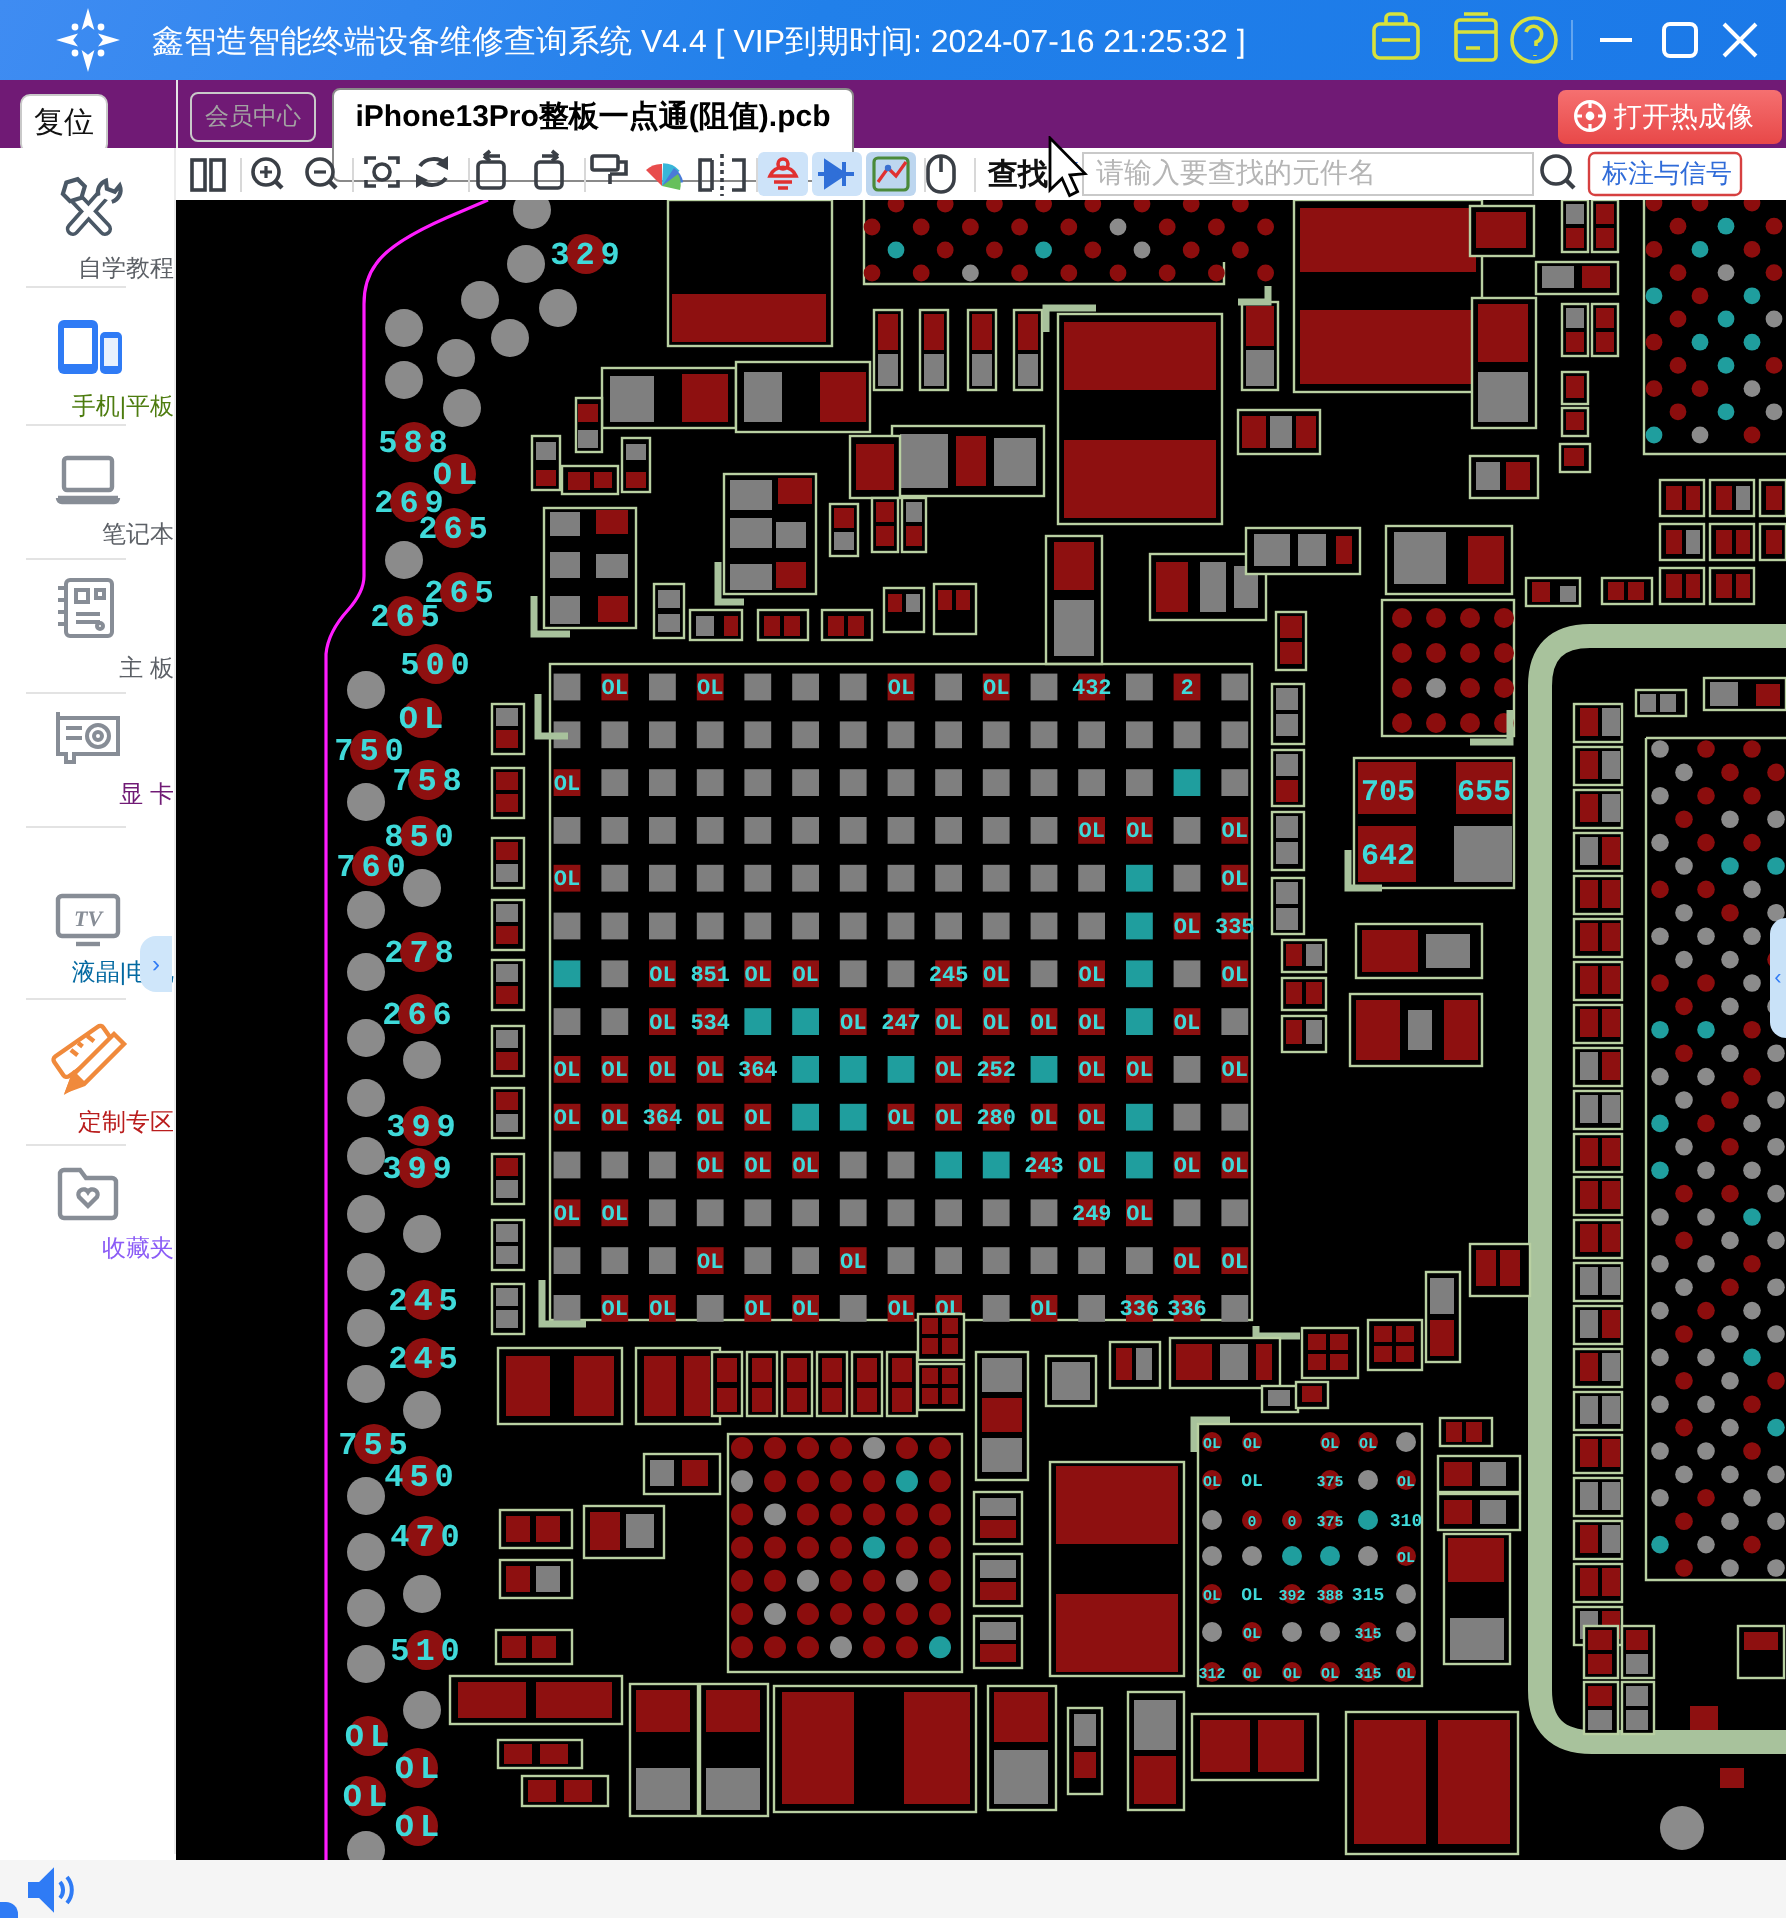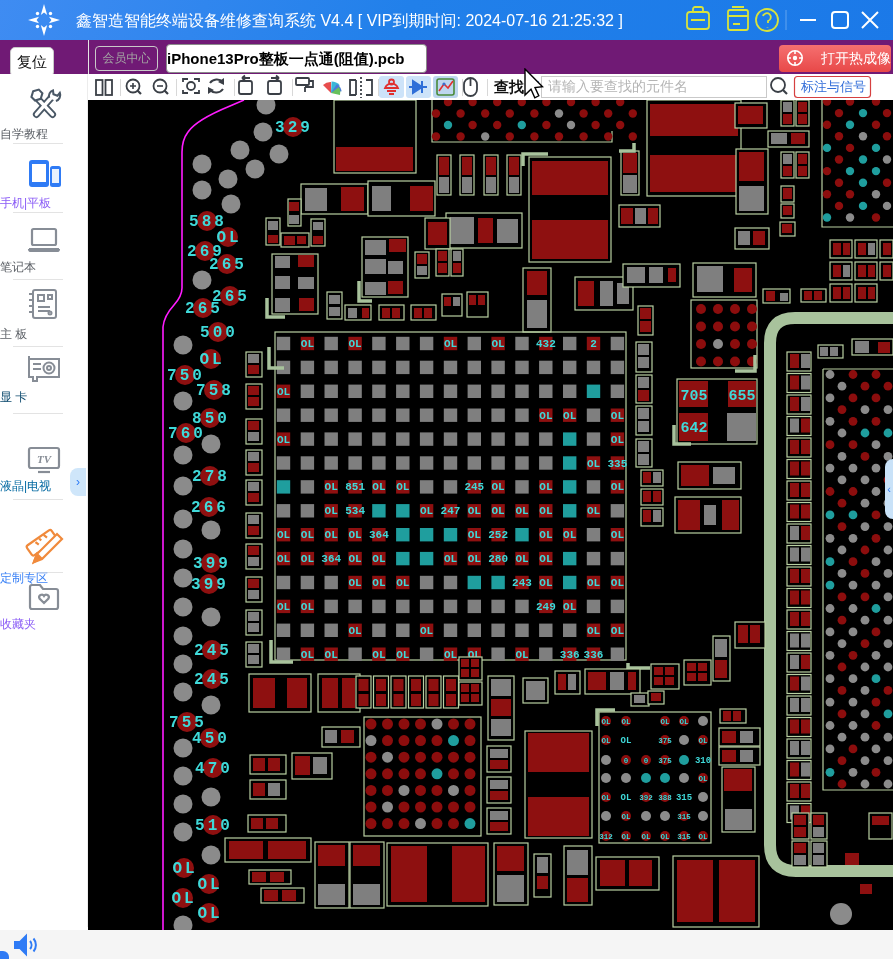--- a/index.html
+++ b/index.html
@@ -1,26 +1,26 @@
 <!DOCTYPE html>
 <html><head><meta charset="utf-8"><title>鑫智造智能终端设备维修查询系统</title>
 <style>
 *{margin:0;padding:0;box-sizing:border-box}
 html,body{width:893px;height:959px;overflow:hidden;background:#fff;font-family:"Liberation Sans",sans-serif}
 #titlebar{position:absolute;left:0;top:0;width:893px;height:56px;background:linear-gradient(115deg,#3f8cf2 0%,#2180ea 45%,#1b79e8 100%);color:#fff}
 #title-text{position:absolute;left:76px;top:11px;font-size:16px;color:#fff;white-space:nowrap}
 #row2{position:absolute;left:0;top:40px;width:893px;height:34px;background:#701a75}
 #btn-reset{position:absolute;left:10px;top:7px;width:44px;height:30px;border:1px solid #c9c9c9;border-radius:5px;font-size:15px;color:#111;text-align:center;line-height:28px;background:#fff}
 #btn-member{position:absolute;left:95px;top:6px;width:63px;height:25px;border:1px solid #c9c9c9;border-radius:4px;font-size:12px;color:#a3a3a3;text-align:center;line-height:23px}
-#tab1{position:absolute;left:166px;top:4px;width:261px;height:29px;border:1px solid #8a8a8a;border-radius:4px;font-size:15px;font-weight:bold;color:#000;text-align:left;line-height:27px;background:#fff}
-#btn-thermal{position:absolute;left:779px;top:5px;width:112px;height:27px;border-radius:4px;background:linear-gradient(180deg,#f57070 0%,#e84848 100%);color:#fff;font-size:14px;line-height:27px;text-align:right;padding-left:28px}
+#tab1{position:absolute;left:166px;top:4px;width:261px;height:47px;border:1px solid #8a8a8a;border-radius:4px;font-size:15px;font-weight:bold;color:#000;text-align:center;line-height:27px;background:#fff}
+#btn-thermal{position:absolute;left:779px;top:5px;width:112px;height:27px;border-radius:4px;background:linear-gradient(180deg,#f57070 0%,#e84848 100%);color:#fff;font-size:14px;line-height:27px;text-align:left;padding-left:28px}
 #sidebar{position:absolute;left:0;top:74px;width:88px;height:853px;background:#fff;border-right:1px solid #ececec}
 #vline{position:absolute;left:88px;top:40px;width:1px;height:34px;background:#e5e5e5}
 .sep{position:absolute;left:13px;width:50px;height:1px;background:#e3e3e3}
-.mitem{position:absolute;left:0;width:87px;text-align:left;font-size:12px;color:#5c6066}
+.mitem{position:absolute;left:0;width:87px;text-align:right;font-size:12px;color:#5c6066}
 .mitem svg{display:block;margin:0 auto 4px auto}
 #bottombar{position:absolute;left:0;top:930px;width:893px;height:29px;background:#f5f5f5}
 #pcb{position:absolute;left:88px;top:100px;width:805px;height:830px}
 #cursor{position:absolute;left:524px;top:68px;width:20px;height:32px;z-index:50}
 #sbtab{position:absolute;left:70px;top:468px;width:16px;height:28px;background:#cfe6fa;border-radius:8px 0 0 8px;z-index:5;color:#2f7bf5;font-size:12px;line-height:28px;text-align:center}
 #rtab{position:absolute;left:885px;top:459px;width:8px;height:60px;background:#c9e2f8;border-radius:8px 0 0 8px;z-index:5;color:#2f7bf5;font-size:11px;line-height:60px;text-align:center}
 #speaker{position:absolute;left:12px;top:933px}
 #bluecorner{position:absolute;left:0;top:951px;width:9px;height:8px;background:#2f7bf5;border-radius:0 6px 0 0}
 </style></head>
 <body>
@@ -163,21 +163,21 @@
           <line x1="11" y1="11" x2="27" y2="28" stroke="#4a5866" stroke-width="7.5"></line>
           <line x1="26" y1="10" x2="10" y2="28" stroke="#4a5866" stroke-width="7.5"></line>
           <line x1="11" y1="11" x2="27" y2="28" stroke="#fff" stroke-width="3.6"></line>
           <line x1="26" y1="10" x2="10" y2="28" stroke="#fff" stroke-width="3.6"></line>
         </g>
         <path d="M6.5,3.5 l6,-1.8 3.8,3.8 -1.8,6 -6,1.8 -3.8,-3.8 z" fill="#fff" stroke="#4a5866" stroke-width="2.2"></path>
         <path d="M23.5,10.5 a6.5,6.5 0 0 1 4,-8 l0.5,4.2 4.2,1.6 2.6,-3.2 a6.5,6.5 0 0 1 -4.2,8.6" fill="#fff" stroke="#4a5866" stroke-width="2.2"></path>
       </svg>
       <div>自学教程</div>
     </div>
-    <div class="mitem" style="top:83px;color:#8b5cf6">
+    <div class="mitem" style="top:83px;color:#4d7c0f">
       <svg width="38" height="34" viewBox="0 0 38 34">
         <rect x="4" y="3" width="20" height="27" rx="3" fill="#2f7bf5"></rect>
         <rect x="7" y="7" width="14" height="18" fill="#fff"></rect>
         <rect x="25" y="9" width="11" height="21" rx="2.5" fill="#2f7bf5"></rect>
         <rect x="27" y="12" width="7" height="14" fill="#e8f1fd"></rect>
       </svg>
       <div>手机|平板</div>
     </div>
     <div class="mitem" style="top:151px;color:#5c6066">
       <svg width="36" height="30" viewBox="0 0 36 30">
@@ -194,42 +194,42 @@
           <rect x="5" y="4" width="23" height="28" rx="2"></rect>
           <path d="M1,8 h4 M1,14 h4 M1,20 h4 M1,26 h4"></path>
           <rect x="10" y="9" width="6" height="6"></rect>
           <rect x="20" y="9" width="4" height="4"></rect>
           <path d="M10,21 h12 M10,25 h12"></path>
           <circle cx="22" cy="27" r="1.5"></circle>
         </g>
       </svg>
       <div>主 板</div>
     </div>
-    <div class="mitem" style="top:279px;color:#0c4a6e">
+    <div class="mitem" style="top:279px;color:#701a75">
       <svg width="38" height="32" viewBox="0 0 38 32">
         <g fill="none" stroke="#878d96" stroke-width="2">
           <path d="M4,6 h30 v18 h-22 v4 h-4 v-4 h-4 z M4,6 v-3"></path>
           <circle cx="24" cy="15" r="5.5"></circle>
           <circle cx="24" cy="15" r="2"></circle>
           <path d="M8,11 h8 M8,16 h8"></path>
         </g>
       </svg>
       <div>显 卡</div>
     </div>
     <div class="mitem" style="top:370px;color:#0369a1">
       <svg width="36" height="30" viewBox="0 0 36 30">
         <g fill="none" stroke="#878d96" stroke-width="2.2">
           <rect x="3" y="4" width="30" height="20" rx="2"></rect>
           <path d="M12,28 h12"></path>
         </g>
         <text x="18" y="19" font-size="11" font-style="italic" font-weight="bold" fill="#878d96" text-anchor="middle" font-family="Liberation Serif,serif">TV</text>
       </svg>
       <div>液晶|电视</div>
     </div>
-    <div class="mitem" style="top:452px;color:#3b82f6">
+    <div class="mitem" style="top:435px;color:#b91c1c">
       <svg width="40" height="40" viewBox="0 0 40 40">
         <g fill="none" stroke="#f08a3c" stroke-width="2.2">
           <rect x="5" y="10" width="30" height="12" rx="2" transform="rotate(-35,20,20)"></rect>
           <path d="M12,15 l3,3 M16,12 l2,2 M21,9 l3,3" transform="rotate(-7,20,20)"></path>
           <path d="M10,36 l3,-8 20,-20 5,5 -20,20 -8,3 z" fill="#fff"></path>
           <path d="M10,36 l3,-8 4,4 z" fill="#f08a3c"></path>
         </g>
       </svg>
       <div>定制专区</div>
     </div>

